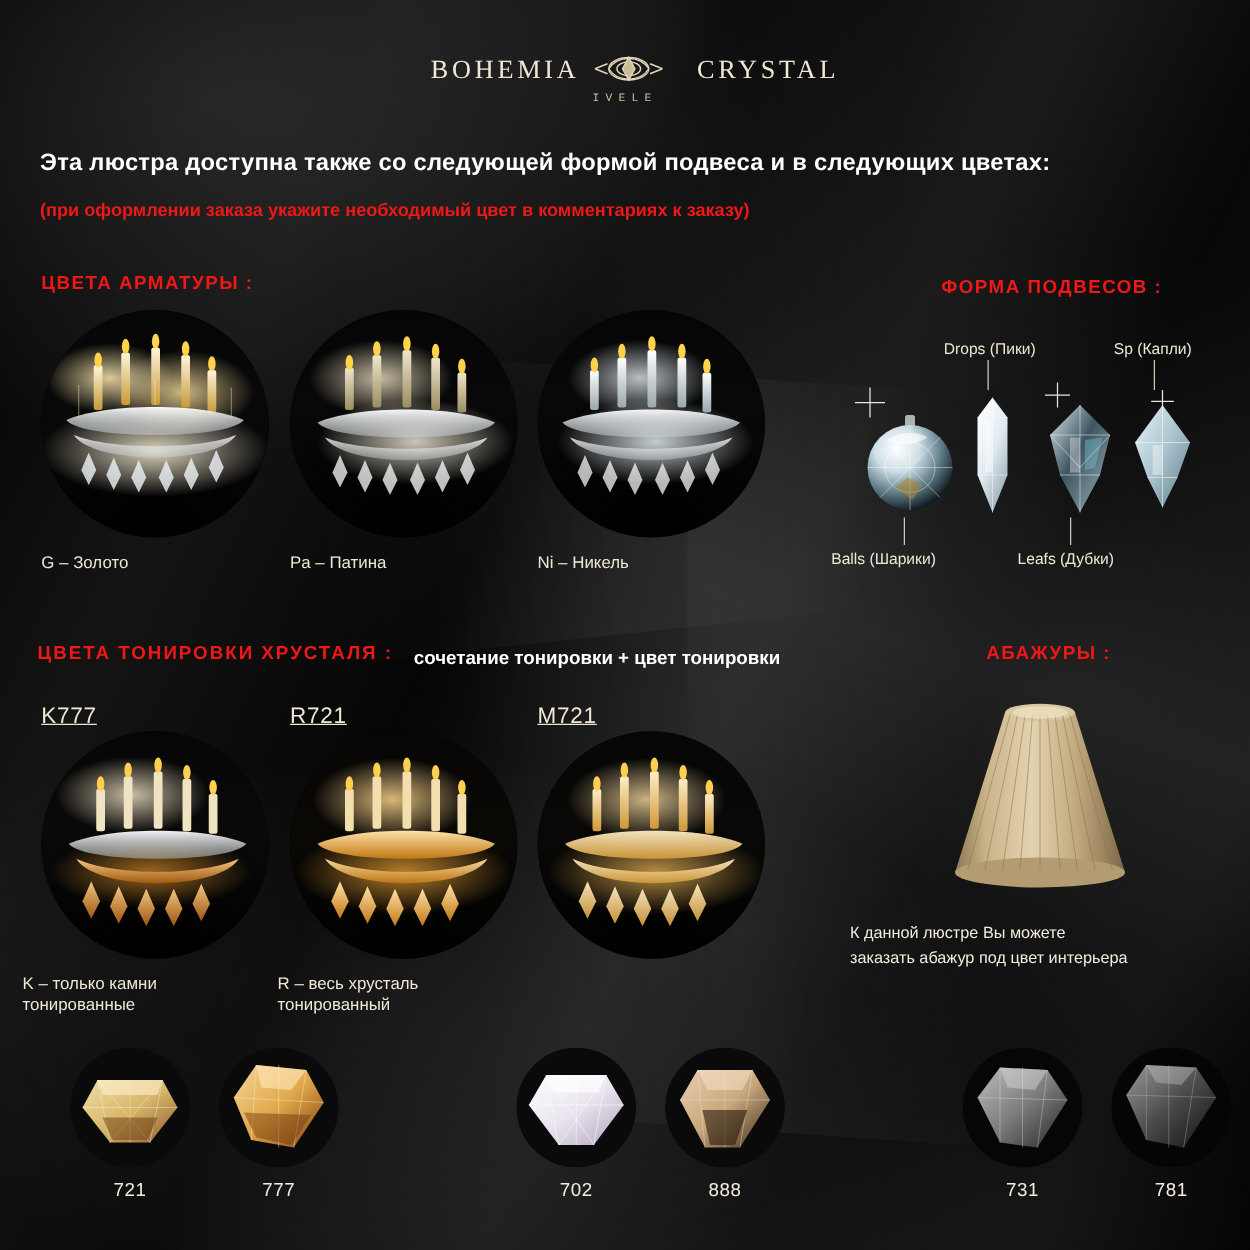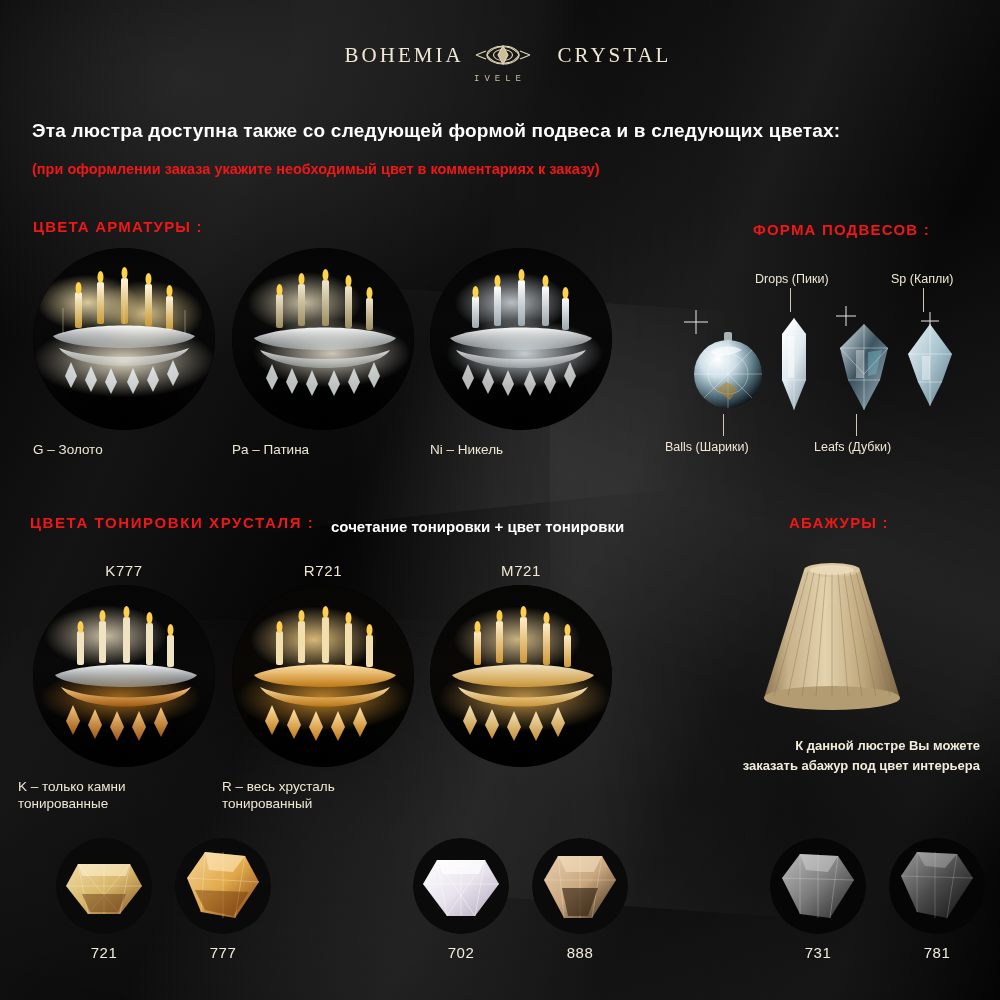--- a/index.html
+++ b/index.html
@@ -143,47 +143,48 @@
   }
   .caption {
     position: absolute;
     font-size: 13.5px;
     color: #efe7d4;
     line-height: 17px;
     white-space: pre-line;
   }
   .code-label {
     position: absolute;
-    text-align: center;
-    font-size: 15px;
+    text-align: left;
+    font-size: 18px;
     color: #efe7d4;
     letter-spacing: 0.6px;
+    text-decoration: underline;
   }
 
   
   .pendant-label {
     position: absolute;
     font-size: 12.5px;
     color: #efe7d4;
     white-space: nowrap;
   }
   .leader {
     position: absolute;
     background: #cfc7b4;
   }
 
   
   .shade-note {
     position: absolute;
     left: 680px;
     top: 736px;
     width: 300px;
-    text-align: right;
+    text-align: left;
     font-size: 13px;
-    font-weight: bold;
+    font-weight: normal;
     color: #f2ecdd;
     line-height: 20px;
   }
 
   
   .swatches {
     position: absolute;
     left: 4px;
     top: 838px;
     width: 1000px;

